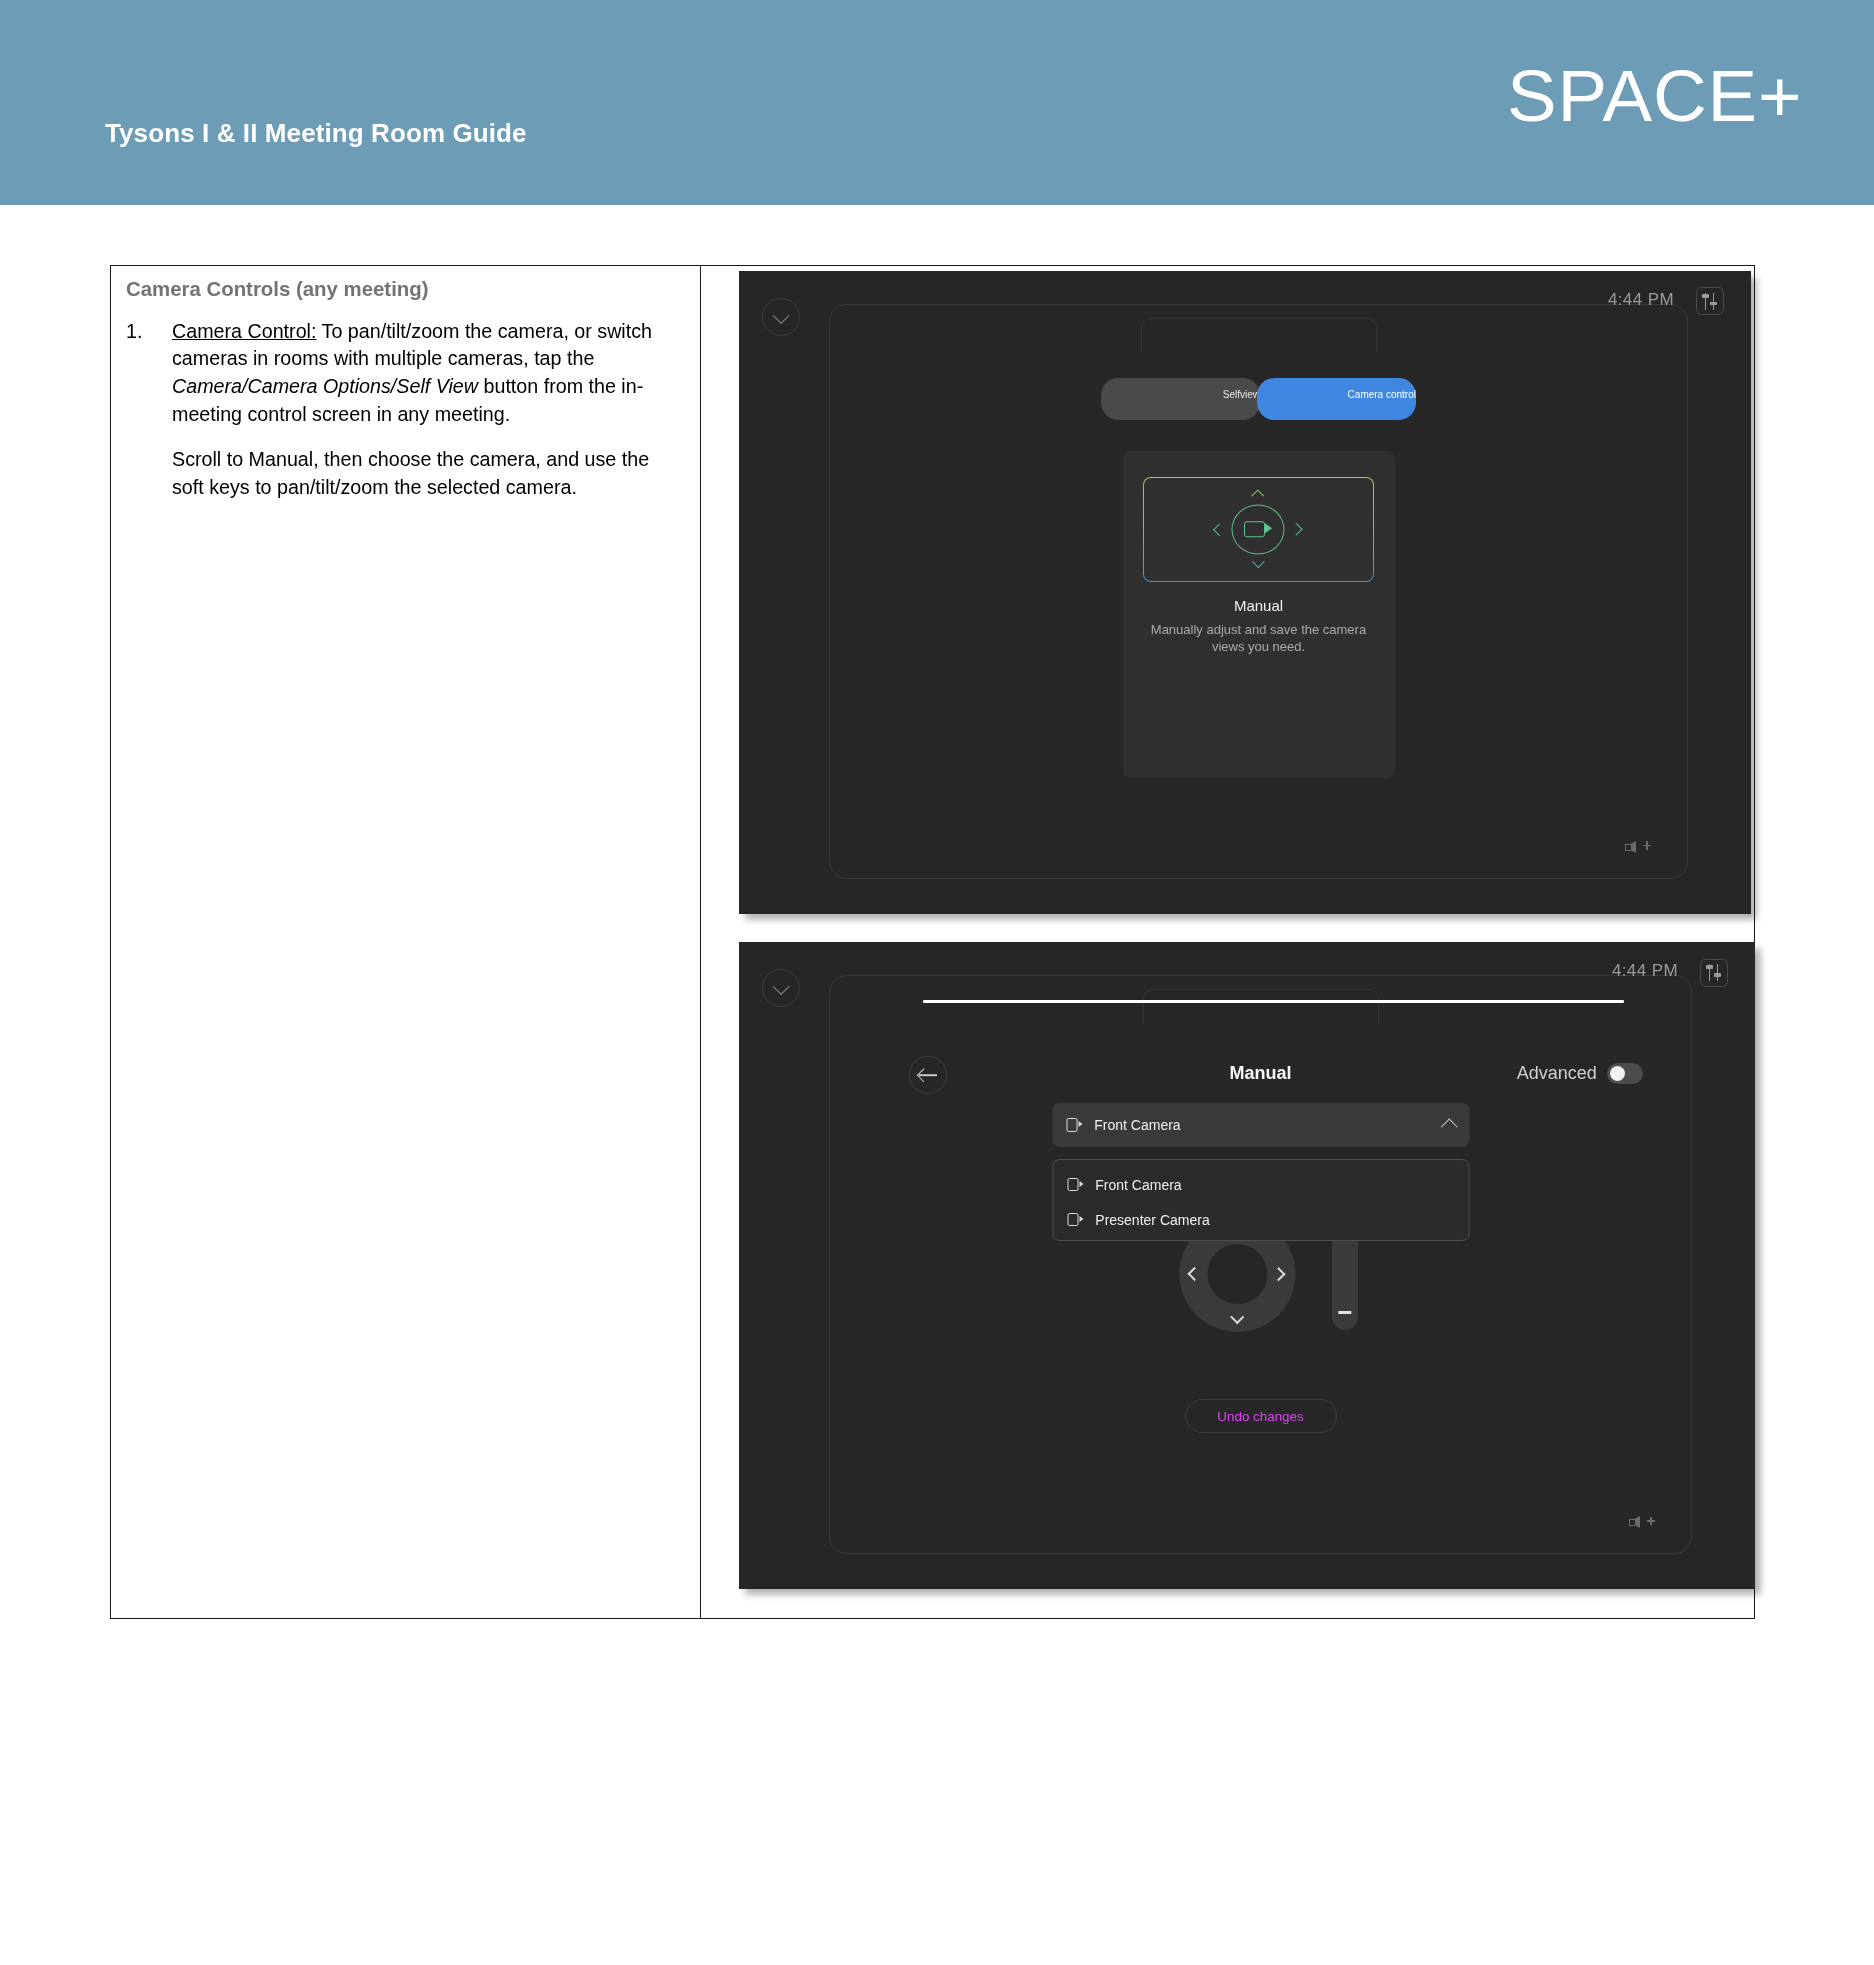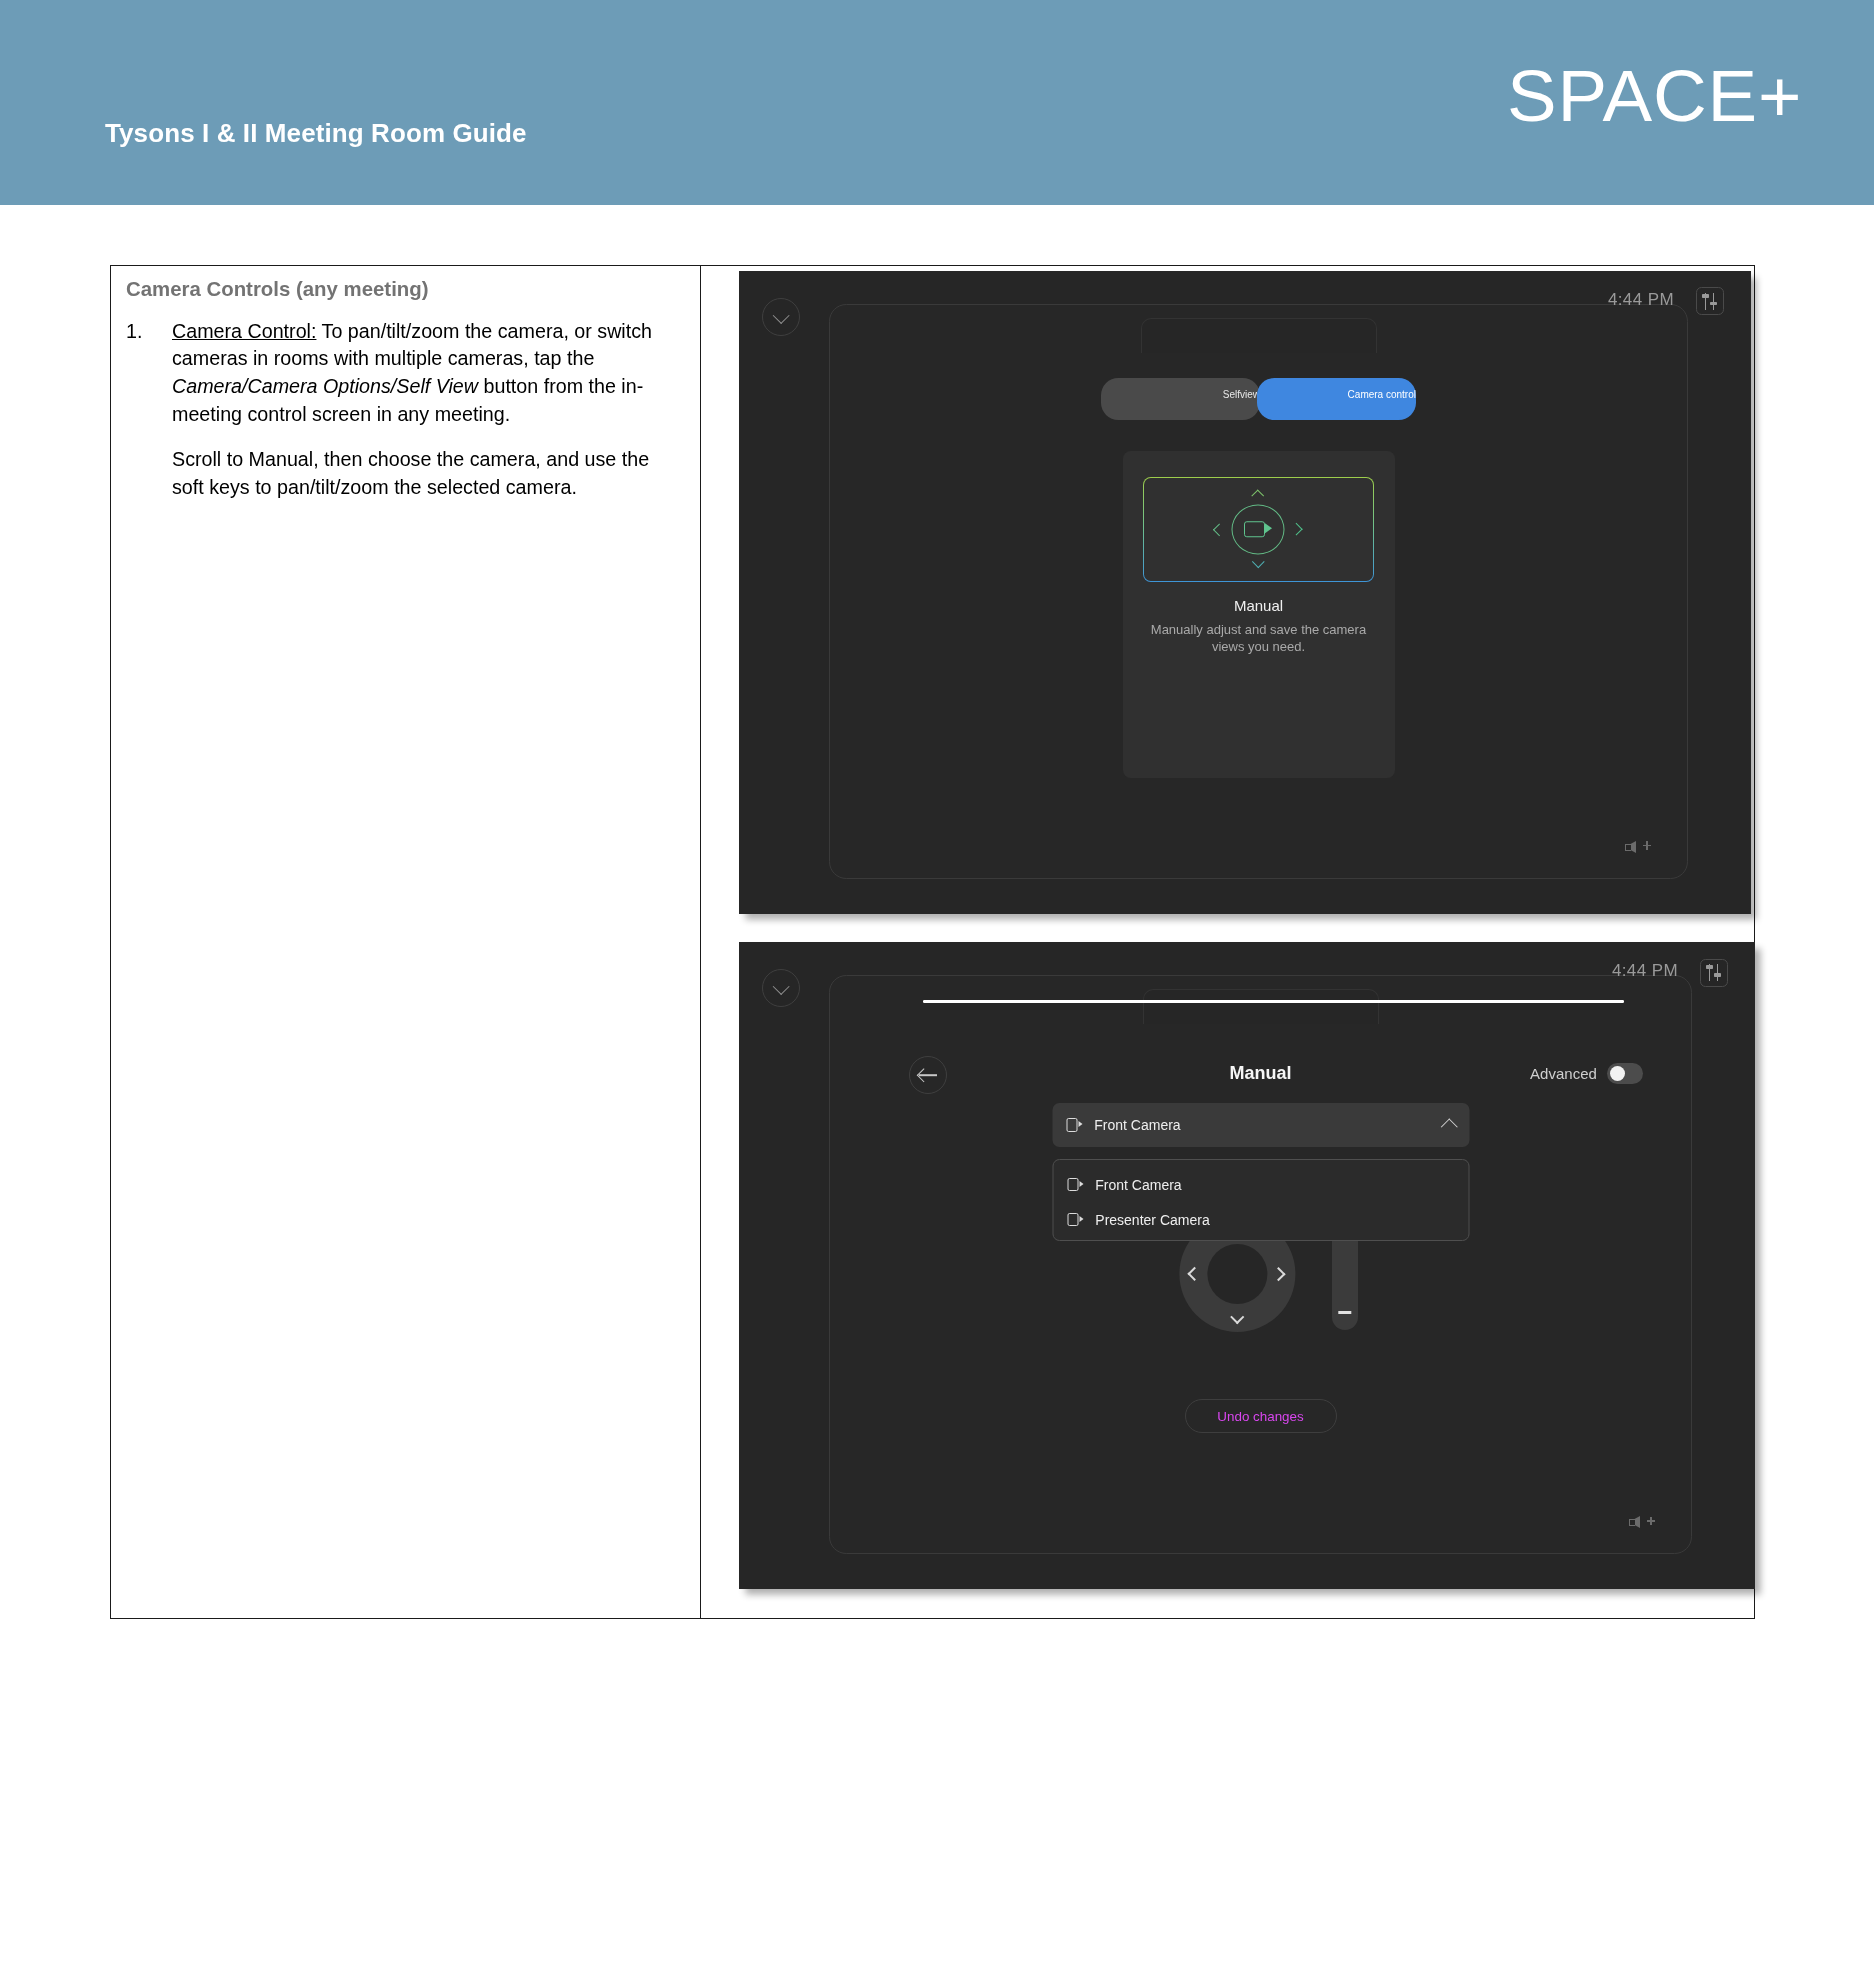--- a/index.html
+++ b/index.html
@@ -370,21 +370,21 @@
     font-weight: bold;
     color: #f6f6f6;
   }
   .adv-wrap {
     position: absolute;
     right: 48px; top: 87px;
     display: flex;
     align-items: center;
     gap: 10.2px;
   }
-  .adv-label { font-size: 15px; color: #cfcfcf; }
+  .adv-label { font-size: 18px; color: #cfcfcf; }
   .adv-toggle {
     width: 36px; height: 21px;
     border-radius: 10.6px;
     background: #4c4c4c;
     position: relative;
   }
   .adv-knob {
     position: absolute;
     left: 3.1px; top: 3.1px;
     width: 15px; height: 15px;

